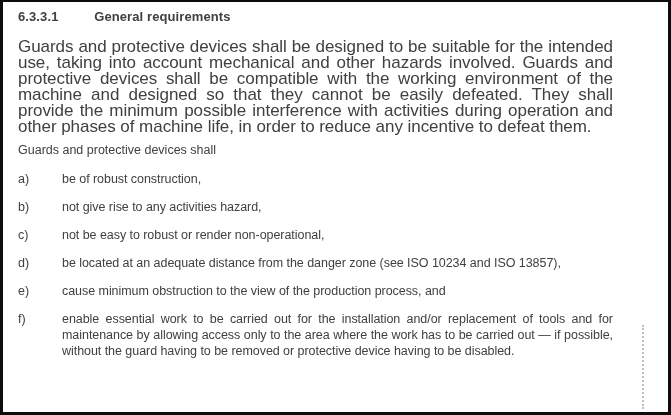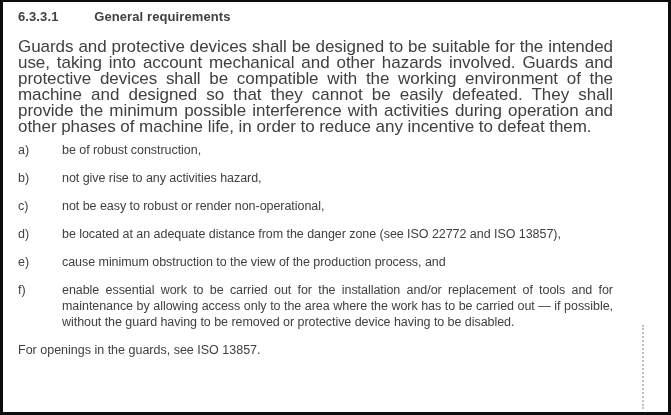--- a/index.html
+++ b/index.html
@@ -94,45 +94,45 @@
   <div class="content">
 
     <h2 class="section-heading">
       <span class="sec-num">6.3.3.1</span>
       <span class="sec-title">General requirements</span>
     </h2>
 
     <p class="body-par">Guards and protective devices shall be designed to be suitable for the intended use, taking into account mechanical and other hazards involved. Guards and protective devices shall be compatible with the working environment of the machine and designed so that they cannot be easily defeated. They shall provide the minimum possible interference with activities during operation and other phases of machine life, in order to reduce any incentive to defeat them.</p>
 
 
+    <p class="intro-par">Guards and protective devices shall</p>
 
     <ul class="req-list">
       <li class="req-item">
         <span class="li-label">a)</span>
         <span class="li-text">be of robust construction,</span>
       </li>
       <li class="req-item">
         <span class="li-label">b)</span>
         <span class="li-text">not give rise to any activities hazard,</span>
       </li>
       <li class="req-item">
         <span class="li-label">c)</span>
         <span class="li-text">not be easy to robust or render non-operational,</span>
       </li>
       <li class="req-item">
         <span class="li-label">d)</span>
-        <span class="li-text">be located at an adequate distance from the danger zone (see ISO 22772 and ISO 13857),</span>
+        <span class="li-text">be located at an adequate distance from the danger zone (see ISO 10234 and ISO 13857),</span>
       </li>
       <li class="req-item">
         <span class="li-label">e)</span>
         <span class="li-text">cause minimum obstruction to the view of the production process, and</span>
       </li>
       <li class="req-item">
         <span class="li-label">f)</span>
         <span class="li-text">enable essential work to be carried out for the installation and/or replacement of tools and for maintenance by allowing access only to the area where the work has to be carried out — if possible, without the guard having to be removed or protective device having to be disabled.</span>
       </li>
     </ul>
 
-    <p class="closing-par">For openings in the guards, see ISO 13857.</p>
   </div>
 
   <div class="scan-dots"></div>
 </div>
 
 </body></html>

